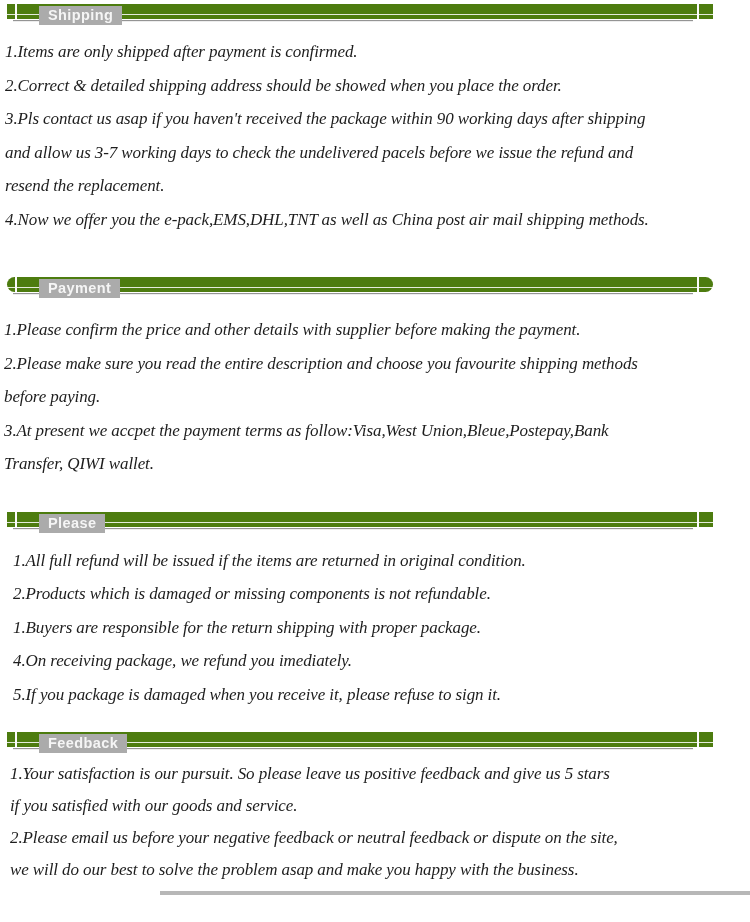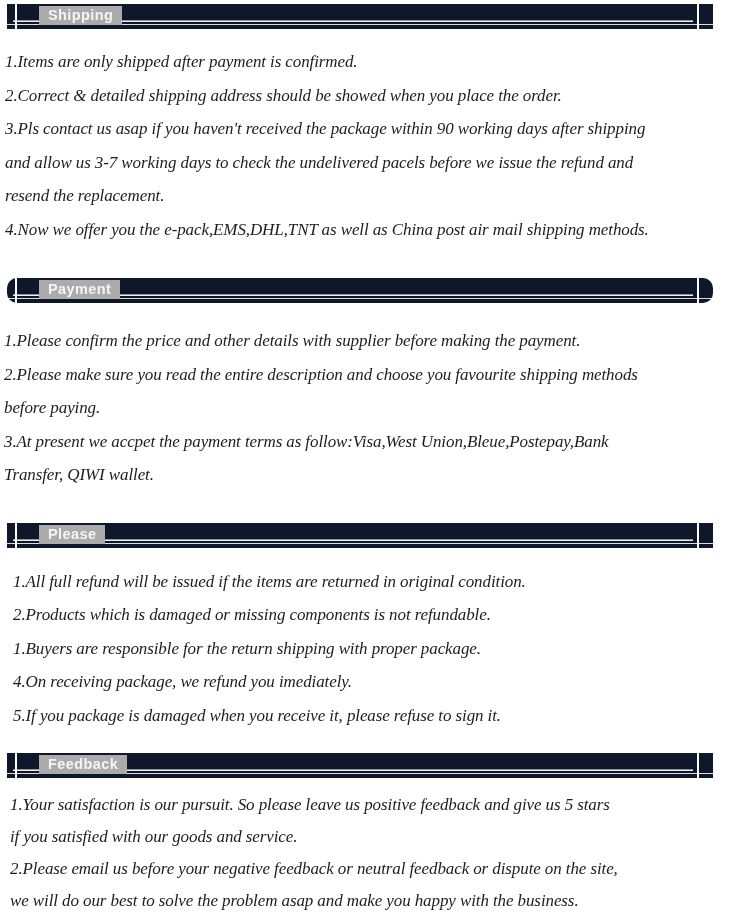--- a/index.html
+++ b/index.html
@@ -11,22 +11,22 @@
     width: 750px;
     height: 922px;
     overflow: hidden;
     font-family: "Liberation Serif", "DejaVu Serif", serif;
   }
   
   .bar {
     position: relative;
     margin-left: 7px;
     width: 706px;
-    height: 25px;
-    background: #0f172a;
+    height: 15px;
+    background: #4d7c0f;
   }
   .bar .vline {
     position: absolute;
     top: 0;
     bottom: 0;
     width: 2px;
     background: #fcfcfc;
     z-index: 3;
   }
   .bar .vl { left: 8px; }
@@ -73,21 +73,21 @@
     color: #1d1d1d;
     line-height: 33.5px;
     height: 33.5px;
     letter-spacing: -0.1px;
   }
   
   .bar-shipping   { margin-top: 4px; }
   .lines-shipping { margin-top: 16px; }
   .lines-shipping .line { padding-left: 5px; }
 
-  .bar-payment    { margin-top: 32px; border-radius: 10px; }
+  .bar-payment    { margin-top: 41px; border-radius: 10px; }
   .lines-payment  { margin-top: 21px; }
   .lines-payment .line { padding-left: 4px; }
 
   .bar-refund     { margin-top: 31px; }
   .lines-refund   { margin-top: 17px; }
   .lines-refund .line { padding-left: 13px; }
 
   .bar-feedback   { margin-top: 21px; }
   .lines-feedback { margin-top: 11px; }
   .lines-feedback .line { padding-left: 10px; line-height: 32px; height: 32px; }

